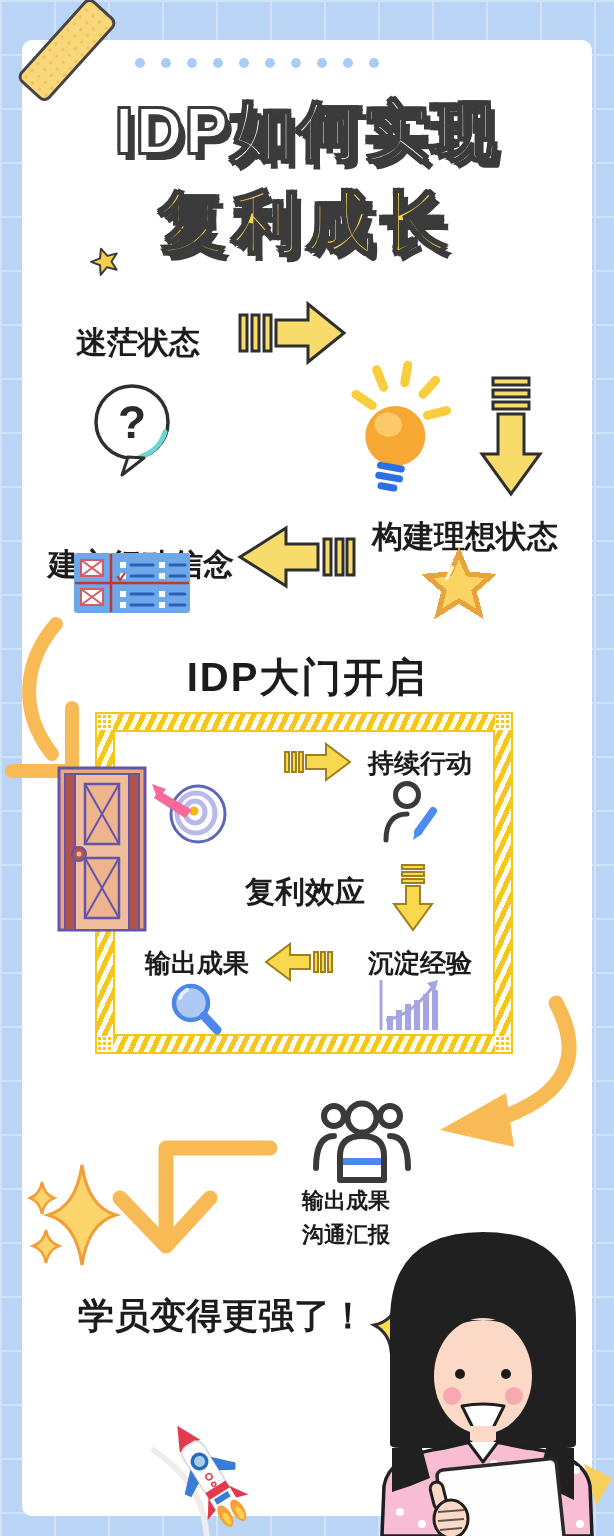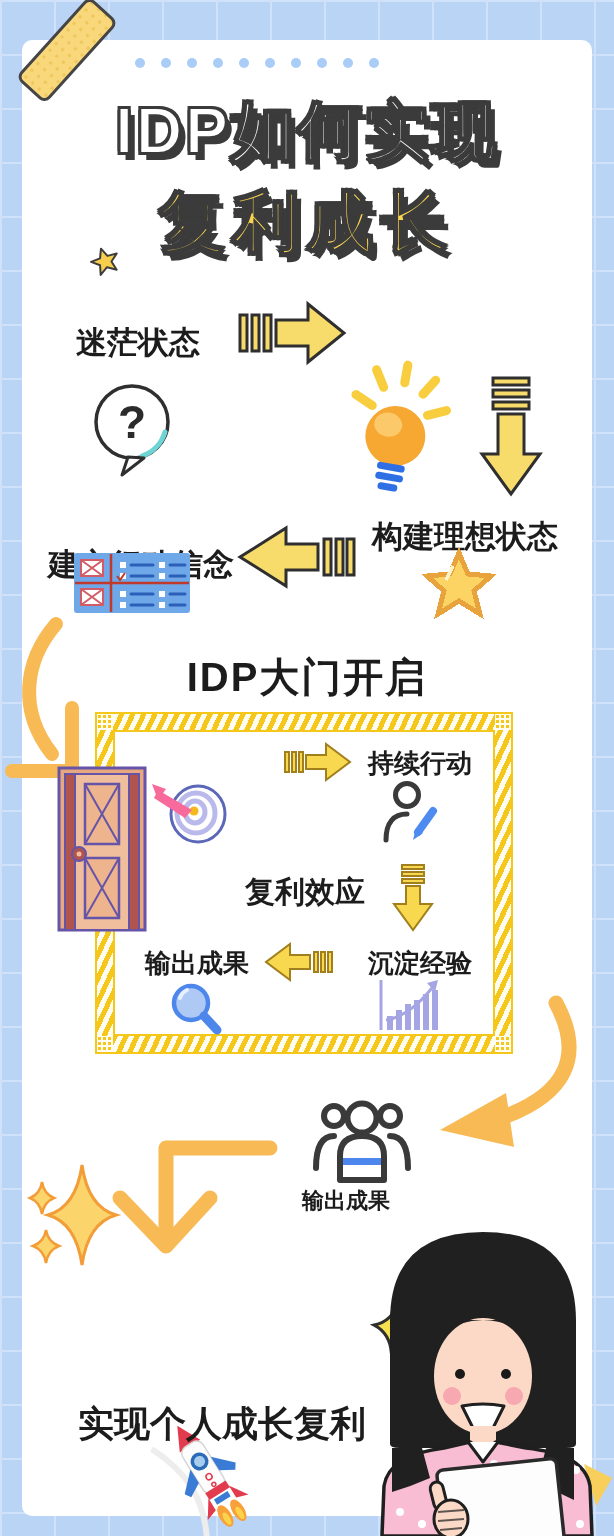--- a/index.html
+++ b/index.html
@@ -274,38 +274,39 @@
       <circle cx="78" cy="24" r="10"></circle>
       <path d="M4,76 C4,54 10,44 22,44" fill="none" stroke-linecap="round"></path>
       <path d="M96,76 C96,54 90,44 78,44" fill="none" stroke-linecap="round"></path>
       <circle cx="50" cy="26" r="14.5"></circle>
       <path d="M28,88 L28,64 C28,50 36,44 50,44 C64,44 72,50 72,64 L72,88 Z" stroke-linejoin="round"></path>
     </g>
     <rect x="31" y="66" width="38" height="7" fill="#4D86EC"></rect>
   </svg>
 
   <div class="abs outline-sm" style="left:302px;top:1186px;">输出成果</div>
+  <div class="abs outline-sm" style="left:302px;top:1220px;">沟通汇报</div>
 
   <svg class="abs" style="left:108px;top:1136px;z-index:2;" width="170" height="130" viewBox="0 0 170 130">
     <path d="M162,12 L58,12 L58,92" fill="none" stroke="#F8BA55" stroke-width="15" stroke-linecap="round" stroke-linejoin="round"></path>
     <path d="M12,62 L58,110 L102,62" fill="none" stroke="#F8BA55" stroke-width="15" stroke-linecap="round" stroke-linejoin="round"></path>
   </svg>
 
   <svg class="abs" style="left:20px;top:1160px;z-index:2;" width="100" height="105" viewBox="0 0 100 105">
     <path d="M62,5 Q68,47 96,55 Q68,63 62,105 Q56,63 28,55 Q56,47 62,5 Z" fill="#FBD56B" stroke="#F29D38" stroke-width="3"></path>
     <path d="M22,22 Q24,34 34,38 Q24,42 22,54 Q20,42 10,38 Q20,34 22,22 Z" fill="#FBD56B" stroke="#F29D38" stroke-width="2.5"></path>
     <path d="M26,70 Q28,82 39,86 Q28,90 26,103 Q24,90 13,86 Q24,82 26,70 Z" fill="#FBD56B" stroke="#F29D38" stroke-width="2.5"></path>
   </svg>
 
+  <div class="abs concl" style="left:78px;top:1292px;">学员变得更强了！</div>
 
   <svg class="abs" style="left:372px;top:1300px;z-index:3;transform:rotate(8deg);" width="46" height="56" viewBox="0 0 46 56">
     <path d="M23,2 Q27,22 44,28 Q27,34 23,54 Q19,34 2,28 Q19,22 23,2 Z" fill="#F7E04E" stroke="#2f2f2f" stroke-width="3"></path>
   </svg>
 
-  <div class="abs concl" style="left:78px;top:1400px;">实现个人成长复利</div>
 
   <svg class="abs" style="left:148px;top:1415px;z-index:2;" width="120" height="120" viewBox="0 0 120 120">
     <g transform="rotate(-32 60 60)">
       <path d="M26,8 C44,46 44,78 26,112" stroke="#EDEDED" stroke-width="6" fill="none"></path>
       <polygon points="60,2 48,26 72,26" fill="#E23B4E"></polygon>
       <rect x="48" y="24" width="24" height="54" rx="8" fill="#FDFDFD" stroke="#D5D5D5" stroke-width="1.5"></rect>
       <circle cx="60" cy="44" r="9" fill="#2B6CB8"></circle>
       <circle cx="60" cy="44" r="5.5" fill="#A8CCEE"></circle>
       <circle cx="60" cy="62" r="3" fill="#fff" stroke="#E23B4E" stroke-width="1.5"></circle>
       <circle cx="60" cy="71" r="2" fill="#fff" stroke="#E23B4E" stroke-width="1.5"></circle>

